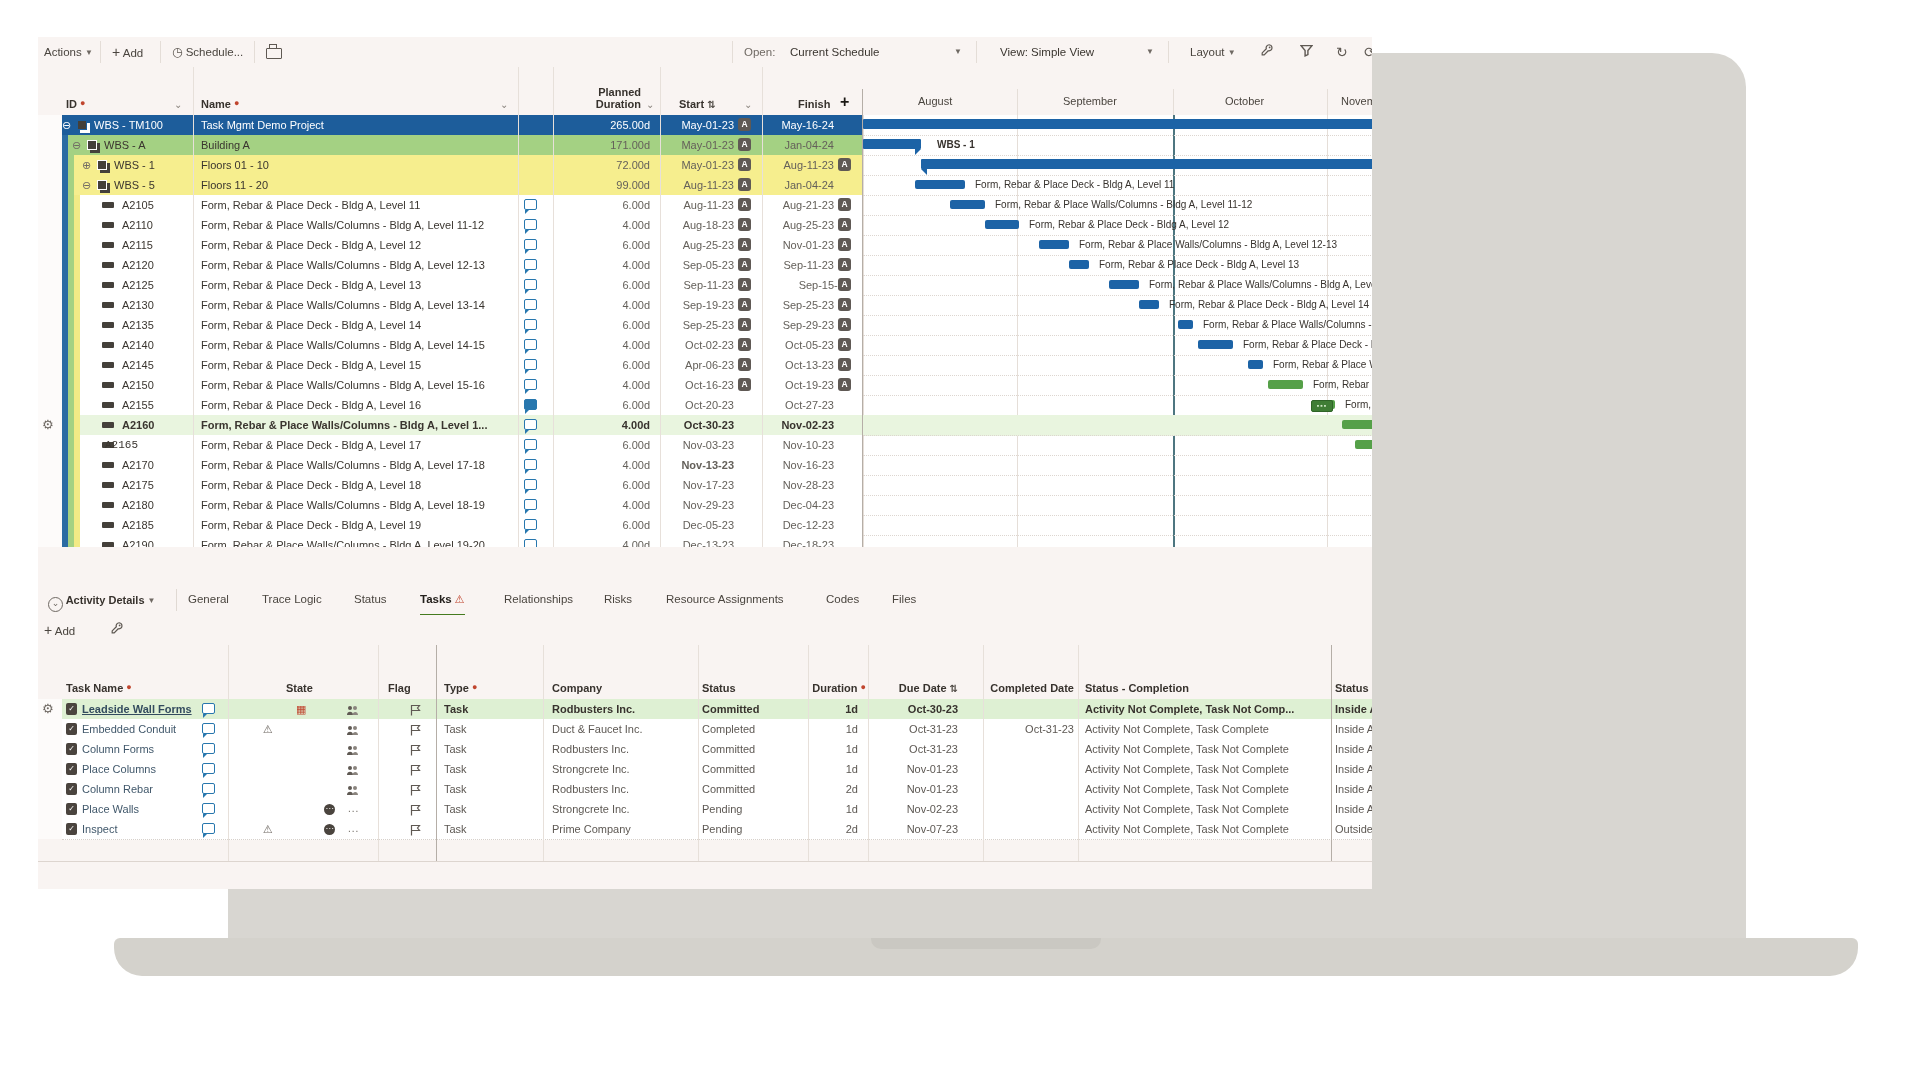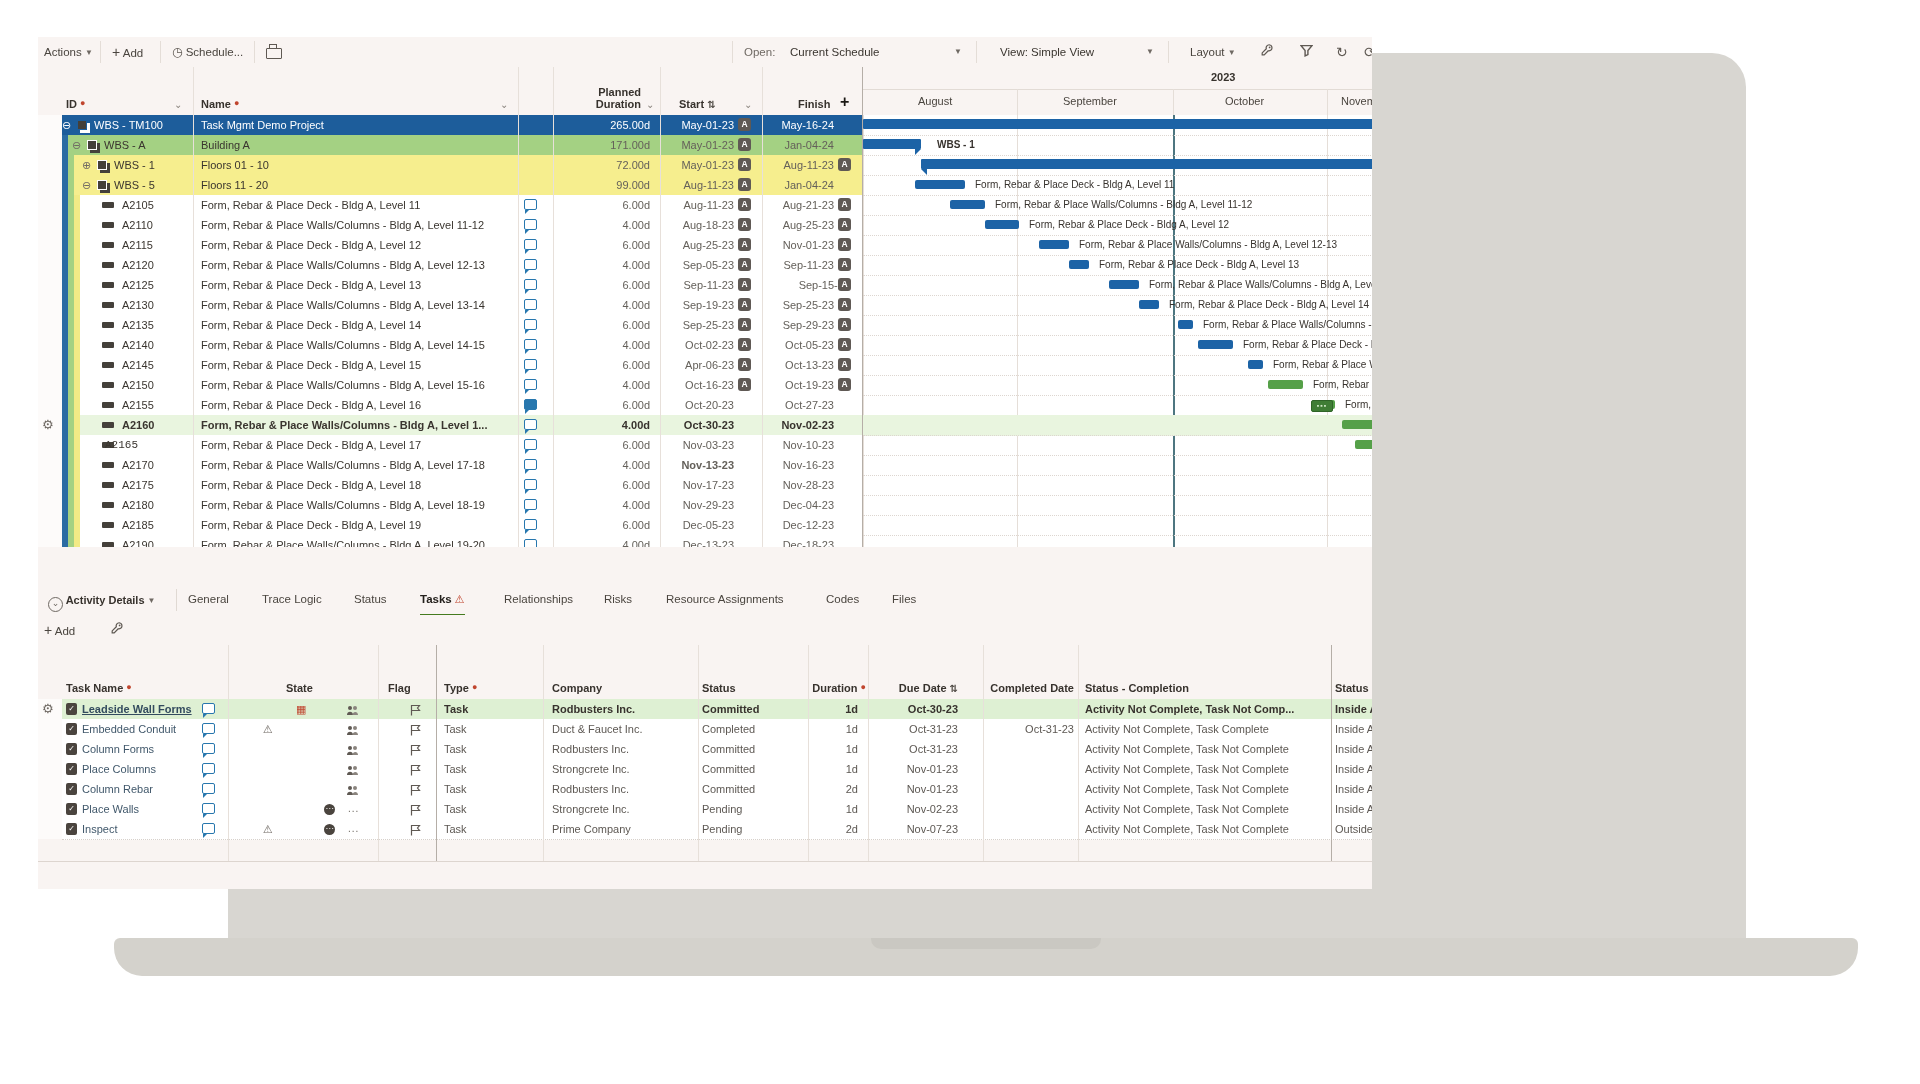--- a/index.html
+++ b/index.html
@@ -156,23 +156,20 @@
       <span class="hlabel" style="left:163px"><span>Name</span> <span class="reddot">●</span></span>
       <span class="hchev" style="left:462px">⌄</span>
       <span class="hl2" style="left:515px;width:88px">Planned Duration</span>
       <span class="hchev" style="left:608px">⌄</span>
       <span class="hlabel" style="left:641px"><span>Start</span> <span class="sorti">⇅</span></span>
       <span class="hchev" style="left:706px">⌄</span>
       <span class="hlabel" style="left:760px">Finish</span>
       <span class="addcol" style="left:802px">+</span>
     </div>
 
-    <div class="ghdr-year">
-        <span class="yearlab" style="left:348px">2023</span>
-      </div>
     <div class="ghdr-months" id="months-row">
         <span class="monthlab" style="left: 55px;">August</span>
         <span class="monthlab" style="left: 200px;">September</span>
         <span class="monthlab" style="left: 362px;">October</span>
         <span class="monthlab" style="left: 478px;">November</span>
         <div class="mtick" style="left: 154px;"></div>
         <div class="mtick" style="left: 310px;"></div>
         <div class="mtick" style="left: 464px;"></div>
       </div>
 

